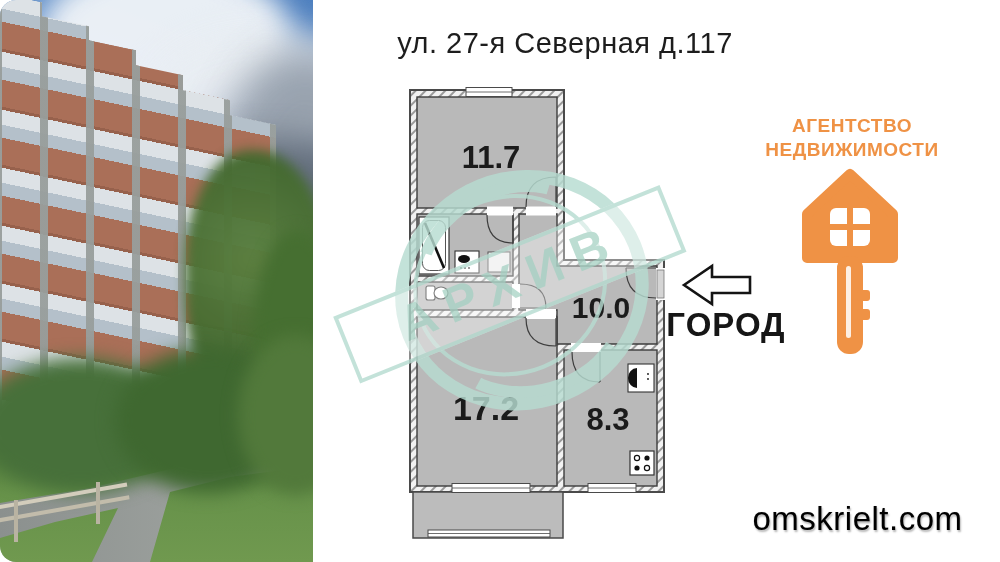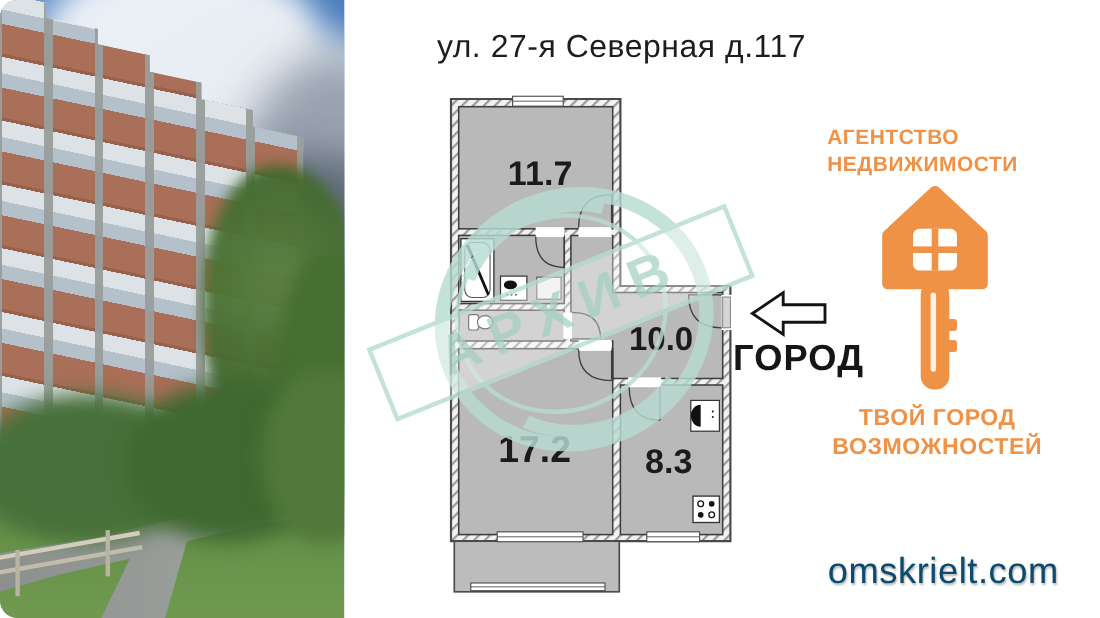--- a/index.html
+++ b/index.html
@@ -57,29 +57,29 @@
   .banner{position:absolute;left:-22px;top:92px;width:344px;height:64px;border:4px solid #b7dcd1;
           background:rgba(255,255,255,.45);text-align:center;line-height:60px;
           font-size:50px;font-weight:800;color:#aed6c9;letter-spacing:12px;}
 
   
   .entr-arrow{position:absolute;left:678px;top:262px;z-index:3;}
   .entr-label{position:absolute;left:666px;top:306px;width:120px;text-align:center;
               font-size:33px;font-weight:700;color:#161616;letter-spacing:1px;z-index:3;}
 
   
-  .agency-name{position:absolute;left:752px;top:114px;width:200px;text-align:left;
+  .agency-name{position:absolute;left:752px;top:114px;width:200px;text-align:center;
                color:#ef9245;font-weight:700;font-size:19px;line-height:24px;z-index:3;letter-spacing:.5px;}
   .agency-logo{position:absolute;left:795px;top:166px;z-index:3;}
   .slogan{position:absolute;left:742px;top:366px;width:220px;text-align:center;
           color:#ef9245;font-weight:700;font-size:21px;line-height:27px;z-index:3;letter-spacing:.5px;}
 
   
   .site{position:absolute;left:750px;top:500px;width:215px;text-align:center;font-size:33px;
-        color:#0c4a6e;text-shadow:1px 2px 2px #b5b5b5,0 0 1px #c8c8c8;z-index:3;letter-spacing:.5px;}
+        color:#000000;text-shadow:1px 2px 2px #b5b5b5,0 0 1px #c8c8c8;z-index:3;letter-spacing:.5px;}
 </style>
 </head>
 <body>
 
 <div class="canvas">
 
   <div class="photo">
     <div class="blob cl1"></div>
     <div class="blob cl2"></div>
     <div class="blob cl4"></div>
@@ -207,20 +207,16 @@
     <path d="M55 8 L12 48 V92 H98 V48 Z" fill="#ef9245" stroke="#ef9245" stroke-width="10" stroke-linejoin="round"></path>
     <rect x="35" y="42" width="40" height="38" rx="6" fill="#fff"></rect>
     <rect x="52" y="42" width="6" height="38" fill="#ef9245"></rect>
     <rect x="35" y="58" width="40" height="6" fill="#ef9245"></rect>
     <rect x="42" y="90" width="26" height="98" rx="12" fill="#ef9245"></rect>
     <rect x="62" y="124" width="13" height="11" rx="3" fill="#ef9245"></rect>
     <rect x="62" y="143" width="13" height="11" rx="3" fill="#ef9245"></rect>
     <rect x="51" y="100" width="5" height="72" rx="2.5" fill="#fff" opacity="0.85"></rect>
   </svg>
 
-  <div class="slogan">
-    <div>ТВОЙ ГОРОД</div>
-    <div>ВОЗМОЖНОСТЕЙ</div>
-  </div>
 
   <div class="site">omskrielt.com</div>
 
 </div>
 
 </body></html>

